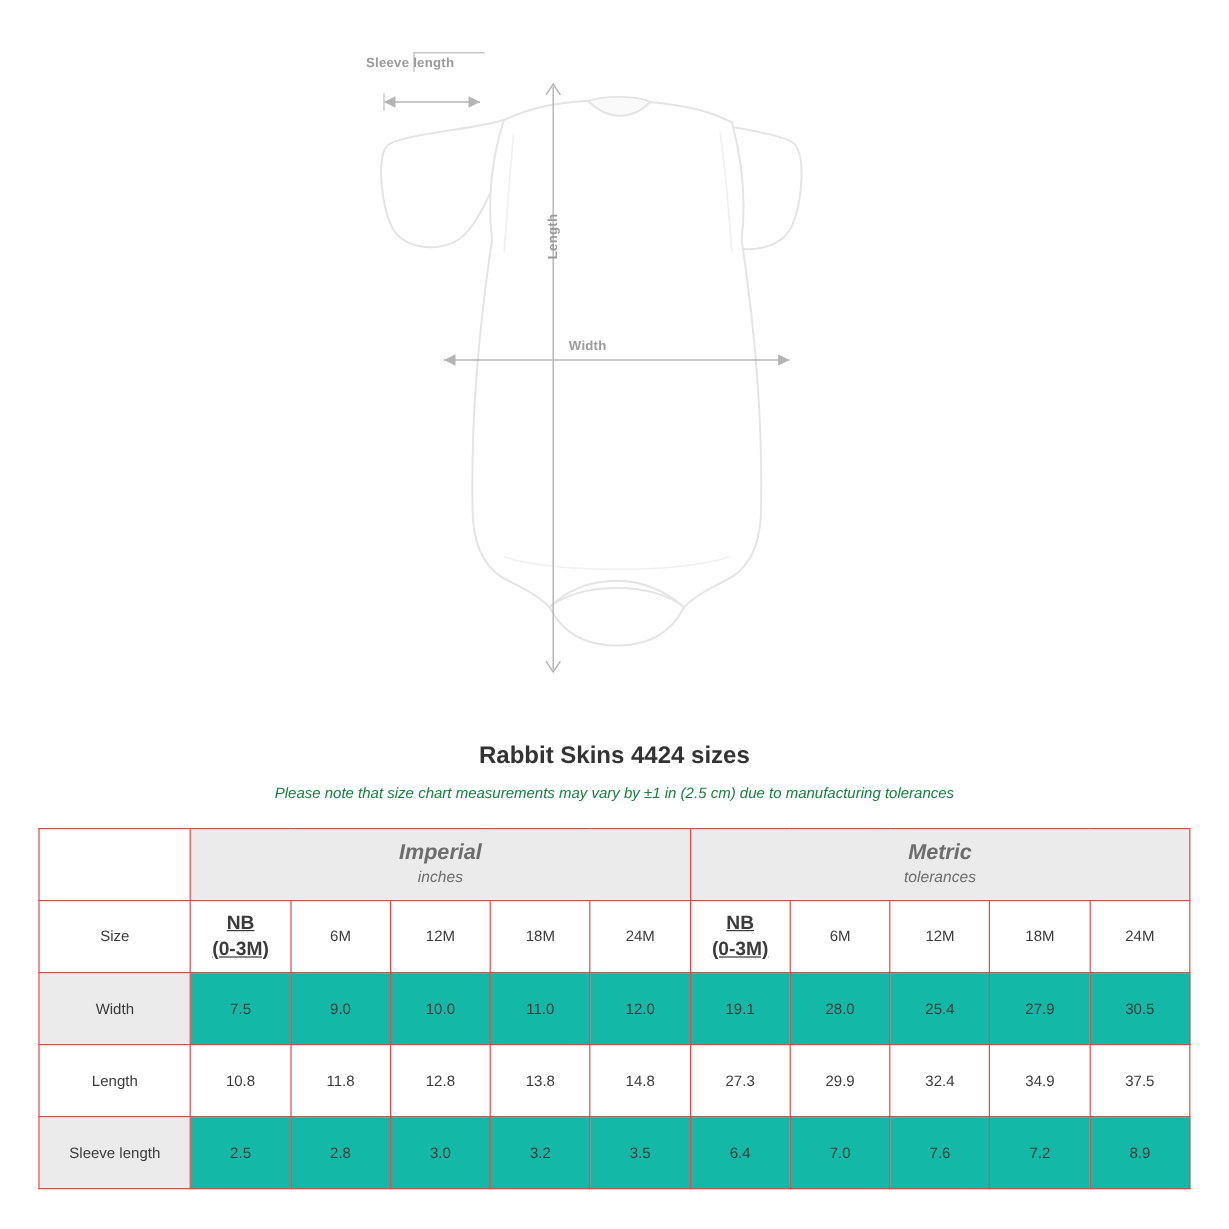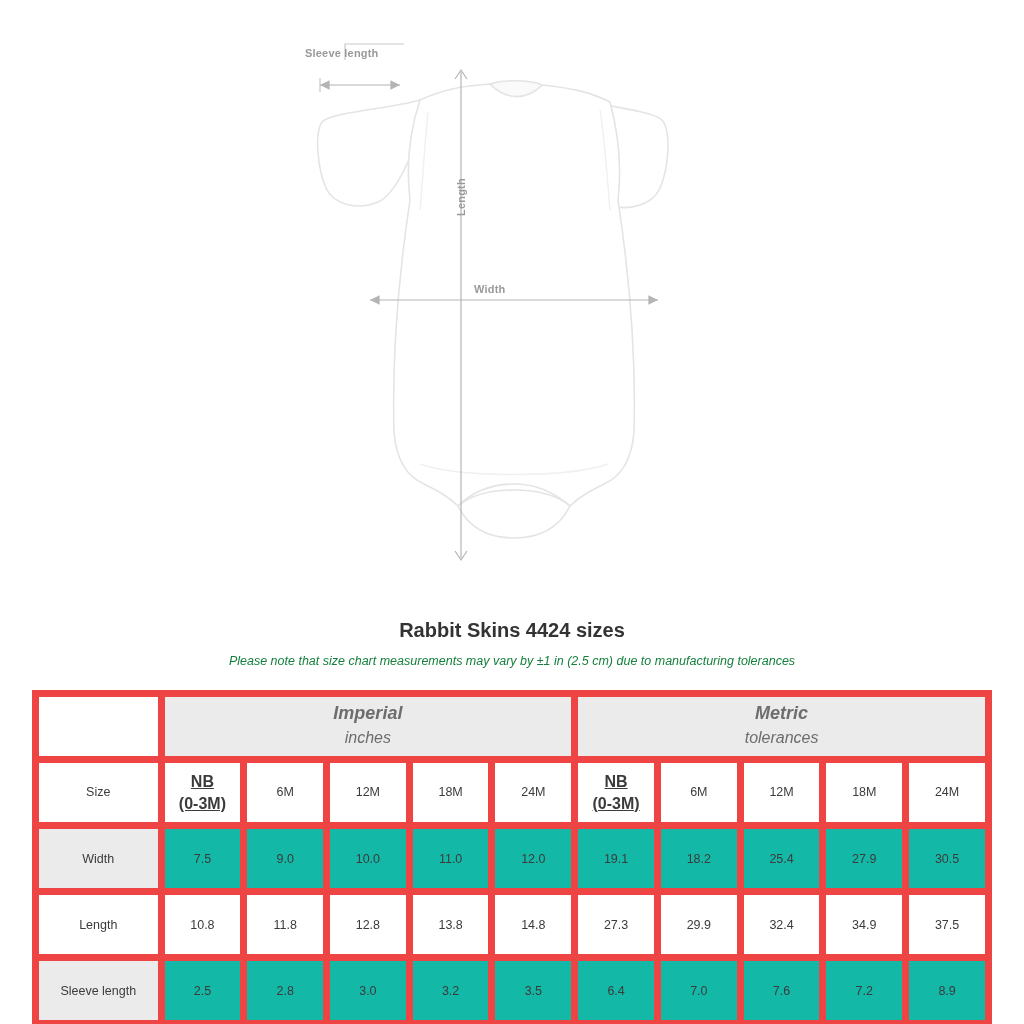--- a/index.html
+++ b/index.html
@@ -72,42 +72,42 @@
   .table-wrap {
     width: 960px;
     margin: 22px auto 0 auto;
   }
   table.size-table {
     border-collapse: collapse;
     width: 100%;
     table-layout: fixed;
   }
   table.size-table td, table.size-table th {
-    border: 7px solid #ef4444;
+    border: 1px solid #ef4444;
     text-align: center;
     vertical-align: middle;
     font-size: 12.5px;
     color: #3b3b3b;
     font-weight: normal;
     height: 59px;
     padding: 0;
   }
   .unit-head {
     background: #ebebeb;
     height: 86px;
   }
   .unit-head .unit-name {
     font-size: 18px;
     font-style: italic;
     font-weight: bold;
     color: #6d6d6d;
     line-height: 1.25;
   }
   .unit-head .unit-sub {
-    font-size: 16px;
+    font-size: 13px;
     font-style: italic;
     color: #6d6d6d;
     line-height: 1.6;
   }
   .corner-cell { background: #ffffff; border-color: #ffffff; }
 
   .row-head {
     background: #ffffff;
     font-weight: bold;
     color: #4a4a4a;
@@ -259,21 +259,21 @@
       </tr>
 
       <tr class="band">
         <td class="row-head alt">Width</td>
         <td>7.5</td>
         <td>9.0</td>
         <td>10.0</td>
         <td>11.0</td>
         <td>12.0</td>
         <td>19.1</td>
-        <td>18.2</td>
+        <td>28.0</td>
         <td>25.4</td>
         <td>27.9</td>
         <td>30.5</td>
       </tr>
 
       <tr class="plain">
         <td class="row-head">Length</td>
         <td>10.8</td>
         <td>11.8</td>
         <td>12.8</td>

